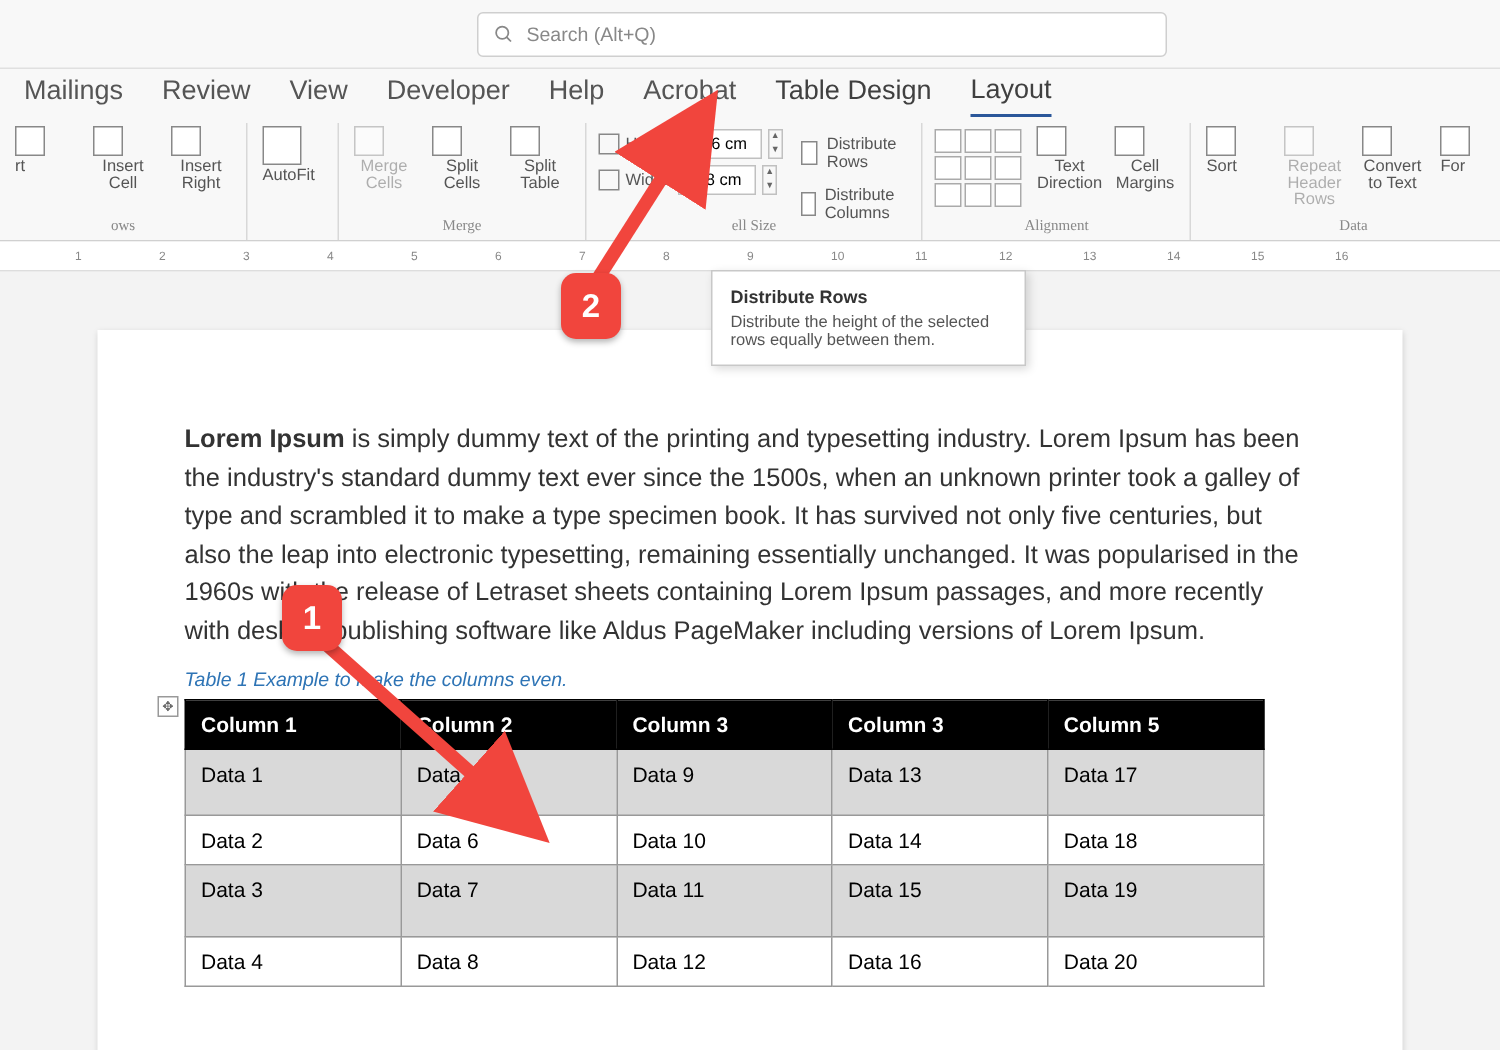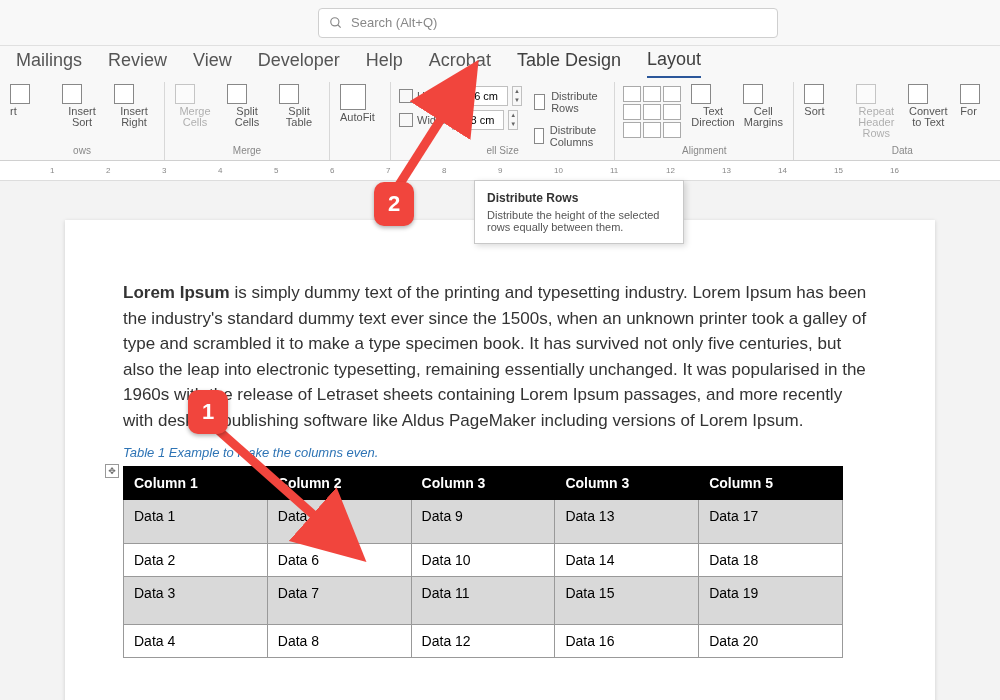--- a/index.html
+++ b/index.html
@@ -13,21 +13,21 @@
 
 
 .menubar { background:#f8f8f8; height:30px; display:flex; align-items:center; padding-left:16px; gap:26px; font-size:18px; color:#555; }
 .menubar .tab{padding:4px 0 6px;cursor:pointer;}
 .menubar .tab.active{color:#2b579a;border-bottom:2px solid #2b579a;}
 .menubar .tab.context{color:#404040;}
 
 
 .ribbon { background:#f8f8f8; height:85px; border-bottom:1px solid #d0d0d0; display:flex; padding-top:6px; font-size:11px; color:#555;}
 .group{border-right:1px solid #d8d8d8;display:flex;flex-direction:column;align-items:center;justify-content:space-between;padding:0 8px 4px;}
-.group-label{font-size:10px;color:#888;margin-top:2px;}
+.group-label{font-size:10px;color:#888;margin-top:2px;font-family:Liberation Serif, serif;}
 .btns{display:flex;gap:8px;align-items:flex-start;height:58px;}
 .vbtn{display:flex;flex-direction:column;align-items:flex-start;gap:2px;padding:2px;cursor:pointer;width:44px;}
 .vbtn .ic{width:20px;height:20px;border:1px solid #888;background:#fff;}
 .vbtn.big .ic{width:26px;height:26px;}
 .vbtn span{text-align:center;line-height:11px;}
 .vbtn.disabled{opacity:0.45;}
 
 .cellsize{display:flex;flex-direction:column;gap:4px;padding-top:4px;}
 .csrow{display:flex;align-items:center;gap:4px;font-size:11px;}
 .csrow .ic{width:14px;height:14px;border:1px solid #888;}
@@ -95,56 +95,56 @@
 
 <div class="ribbon">
   <div class="group">
     <div class="btns">
       <div class="vbtn">
           <div class="ic"></div>
           <span>rt</span>
         </div>
       <div class="vbtn">
           <div class="ic"></div>
-          <span>Insert Sort</span>
+          <span>Insert Cell</span>
         </div>
       <div class="vbtn">
           <div class="ic"></div>
           <span>Insert Right</span>
         </div>
     </div>
     <div class="group-label">ows</div>
   </div>
 
   <div class="group">
     <div class="btns">
+      <div class="vbtn big">
+          <div class="ic"></div>
+          <span>AutoFit</span>
+        </div>
+    </div>
+    <div class="group-label">&nbsp;</div>
+  </div>
+
+  <div class="group">
+    <div class="btns">
       <div class="vbtn disabled">
           <div class="ic"></div>
           <span>Merge Cells</span>
         </div>
       <div class="vbtn">
           <div class="ic"></div>
           <span>Split Cells</span>
         </div>
       <div class="vbtn">
           <div class="ic"></div>
           <span>Split Table</span>
         </div>
     </div>
     <div class="group-label">Merge</div>
-  </div>
-
-  <div class="group">
-    <div class="btns">
-      <div class="vbtn big">
-          <div class="ic"></div>
-          <span>AutoFit</span>
-        </div>
-    </div>
-    <div class="group-label">&nbsp;</div>
   </div>
 
   <div class="group">
     <div class="btns">
       <div class="cellsize">
         <div class="csrow">
           <div class="ic"></div>
           <span>Height:</span>
           <input value="1,16 cm" style="">
           <div class="spin">

